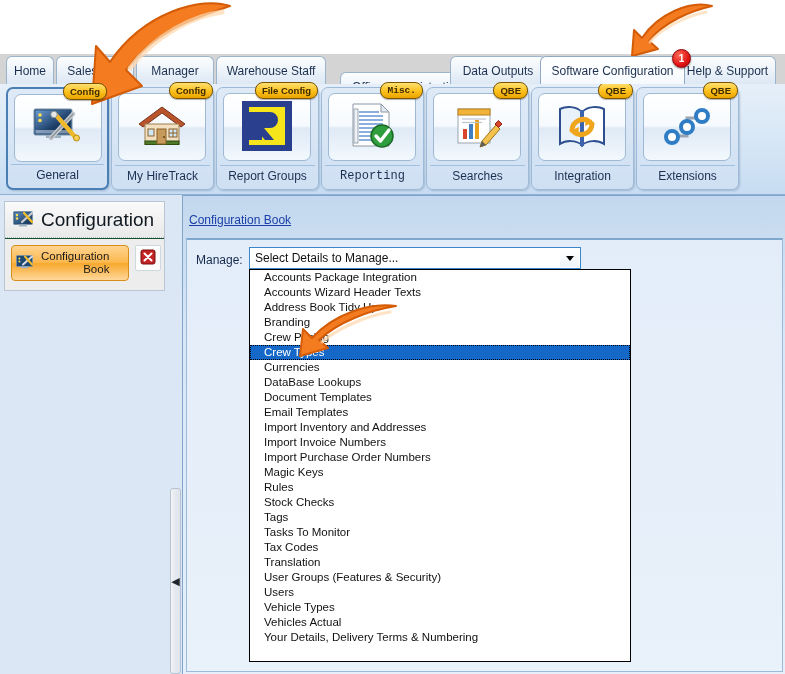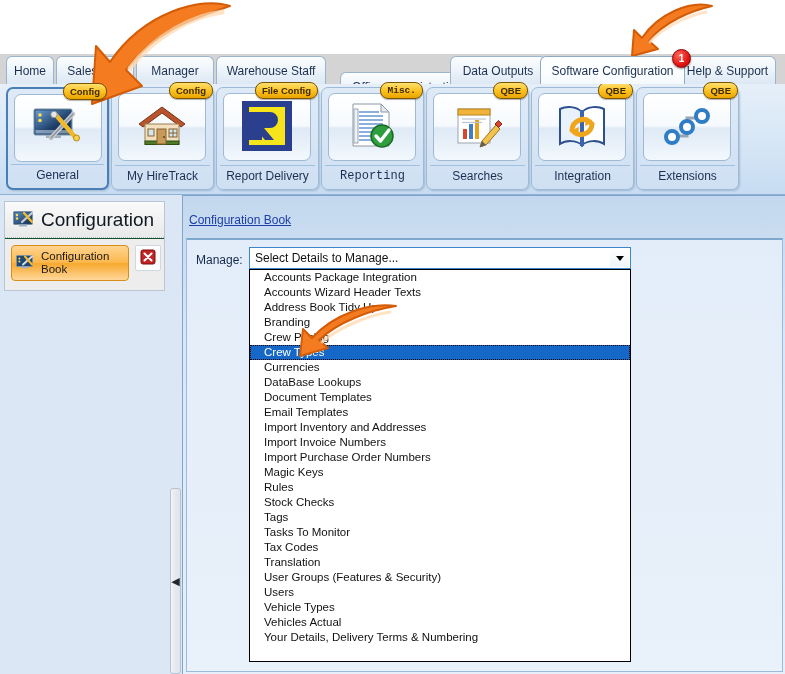--- a/index.html
+++ b/index.html
@@ -88,20 +88,21 @@
   }
 
   
   .body-area{position:absolute;left:0;top:195px;width:785px;height:479px;background:#dbe7f5;}
 
   
   .lpanel{
     position:absolute;left:4px;top:6px;width:161px;height:90px;
     background:#14532d;border:1px solid #b9c5d2;
     box-sizing:border-box;
+    text-align:right;
   }
   .lpanel-hdr{
     position:absolute;left:0;top:0;right:0;height:36px;
     background:linear-gradient(180deg,#fafafa 0%,#e9e9e9 100%);
     border-bottom:1px dotted #a8b4c0;
     display:flex;align-items:center;gap:6px;padding-left:8px;
     box-sizing:border-box;
     font-size:19px;color:#101820;
   }
   .lpanel-body{position:absolute;left:0;top:37px;right:0;bottom:0;background:#ededed;}
@@ -140,21 +141,21 @@
     text-decoration:underline;cursor:pointer;
   }
   .panel2{
     position:absolute;left:3px;top:42px;right:2px;bottom:2px;
     background:linear-gradient(180deg,#e3edf9 0%,#e9f1fa 100%);
     border:1px solid #9cbada;border-top:2px solid #7fa8cf;
     box-sizing:border-box;
   }
   .manage-label{position:absolute;left:9px;top:13px;font-size:12px;color:#15294d;}
   .combo{
-    position:absolute;left:62px;top:7px;width:382px;height:22px;
+    position:absolute;left:62px;top:7px;width:332px;height:22px;
     background:#ffffff;border:1px solid #3b87c9;box-sizing:border-box;
   }
   .combo-text{position:absolute;left:5px;top:3px;font-size:12px;color:#111;}
   .combo-btn{
     position:absolute;right:1px;top:1px;width:19px;height:18px;
     background:linear-gradient(180deg,#ffffff 0%,#eef4fa 100%);
     display:flex;align-items:center;justify-content:center;
   }
   .caret{width:0;height:0;border-left:4.5px solid transparent;border-right:4.5px solid transparent;border-top:5px solid #000;}
 
@@ -258,21 +259,21 @@
         <div class="rb" style="left: 212px;">
           <div class="rb-icobox">
             <span><svg width="52" height="52" viewBox="0 0 52 52">
       <rect x="1" y="1" width="50" height="50" fill="#2b3f8f"></rect>
       <rect x="8" y="7" width="36" height="38" fill="#f5e51a"></rect>
       <path d="M16 12 h13 a8 8 0 0 1 0 16 h-6 l10 12 h-9 l-10 -12 v12 h-8 V12 Z" fill="#2b3f8f"></path>
       <rect x="14" y="12" width="7" height="28" fill="#2b3f8f"></rect>
     </svg></span>
           </div>
           <div class="rb-tag">File Config</div>
-          <div class="rb-label">Report Delivery</div>
+          <div class="rb-label">Report Groups</div>
         </div>
         <div class="rb" style="left: 317px; font-family: Liberation Mono, monospace;">
           <div class="rb-icobox">
             <span><svg width="50" height="46" viewBox="0 0 50 46">
       <path d="M6 2 H34 L42 10 V44 H6 Z" fill="#ffffff" stroke="#8d97a3"></path>
       <path d="M34 2 V10 H42 Z" fill="#e3e9f0" stroke="#8d97a3"></path>
       <g stroke="#5a8fd0" stroke-width="1.4">
         <path d="M12 10 H32"></path>
                   <path d="M12 14 H36"></path>
                   <path d="M12 18 H36"></path>

